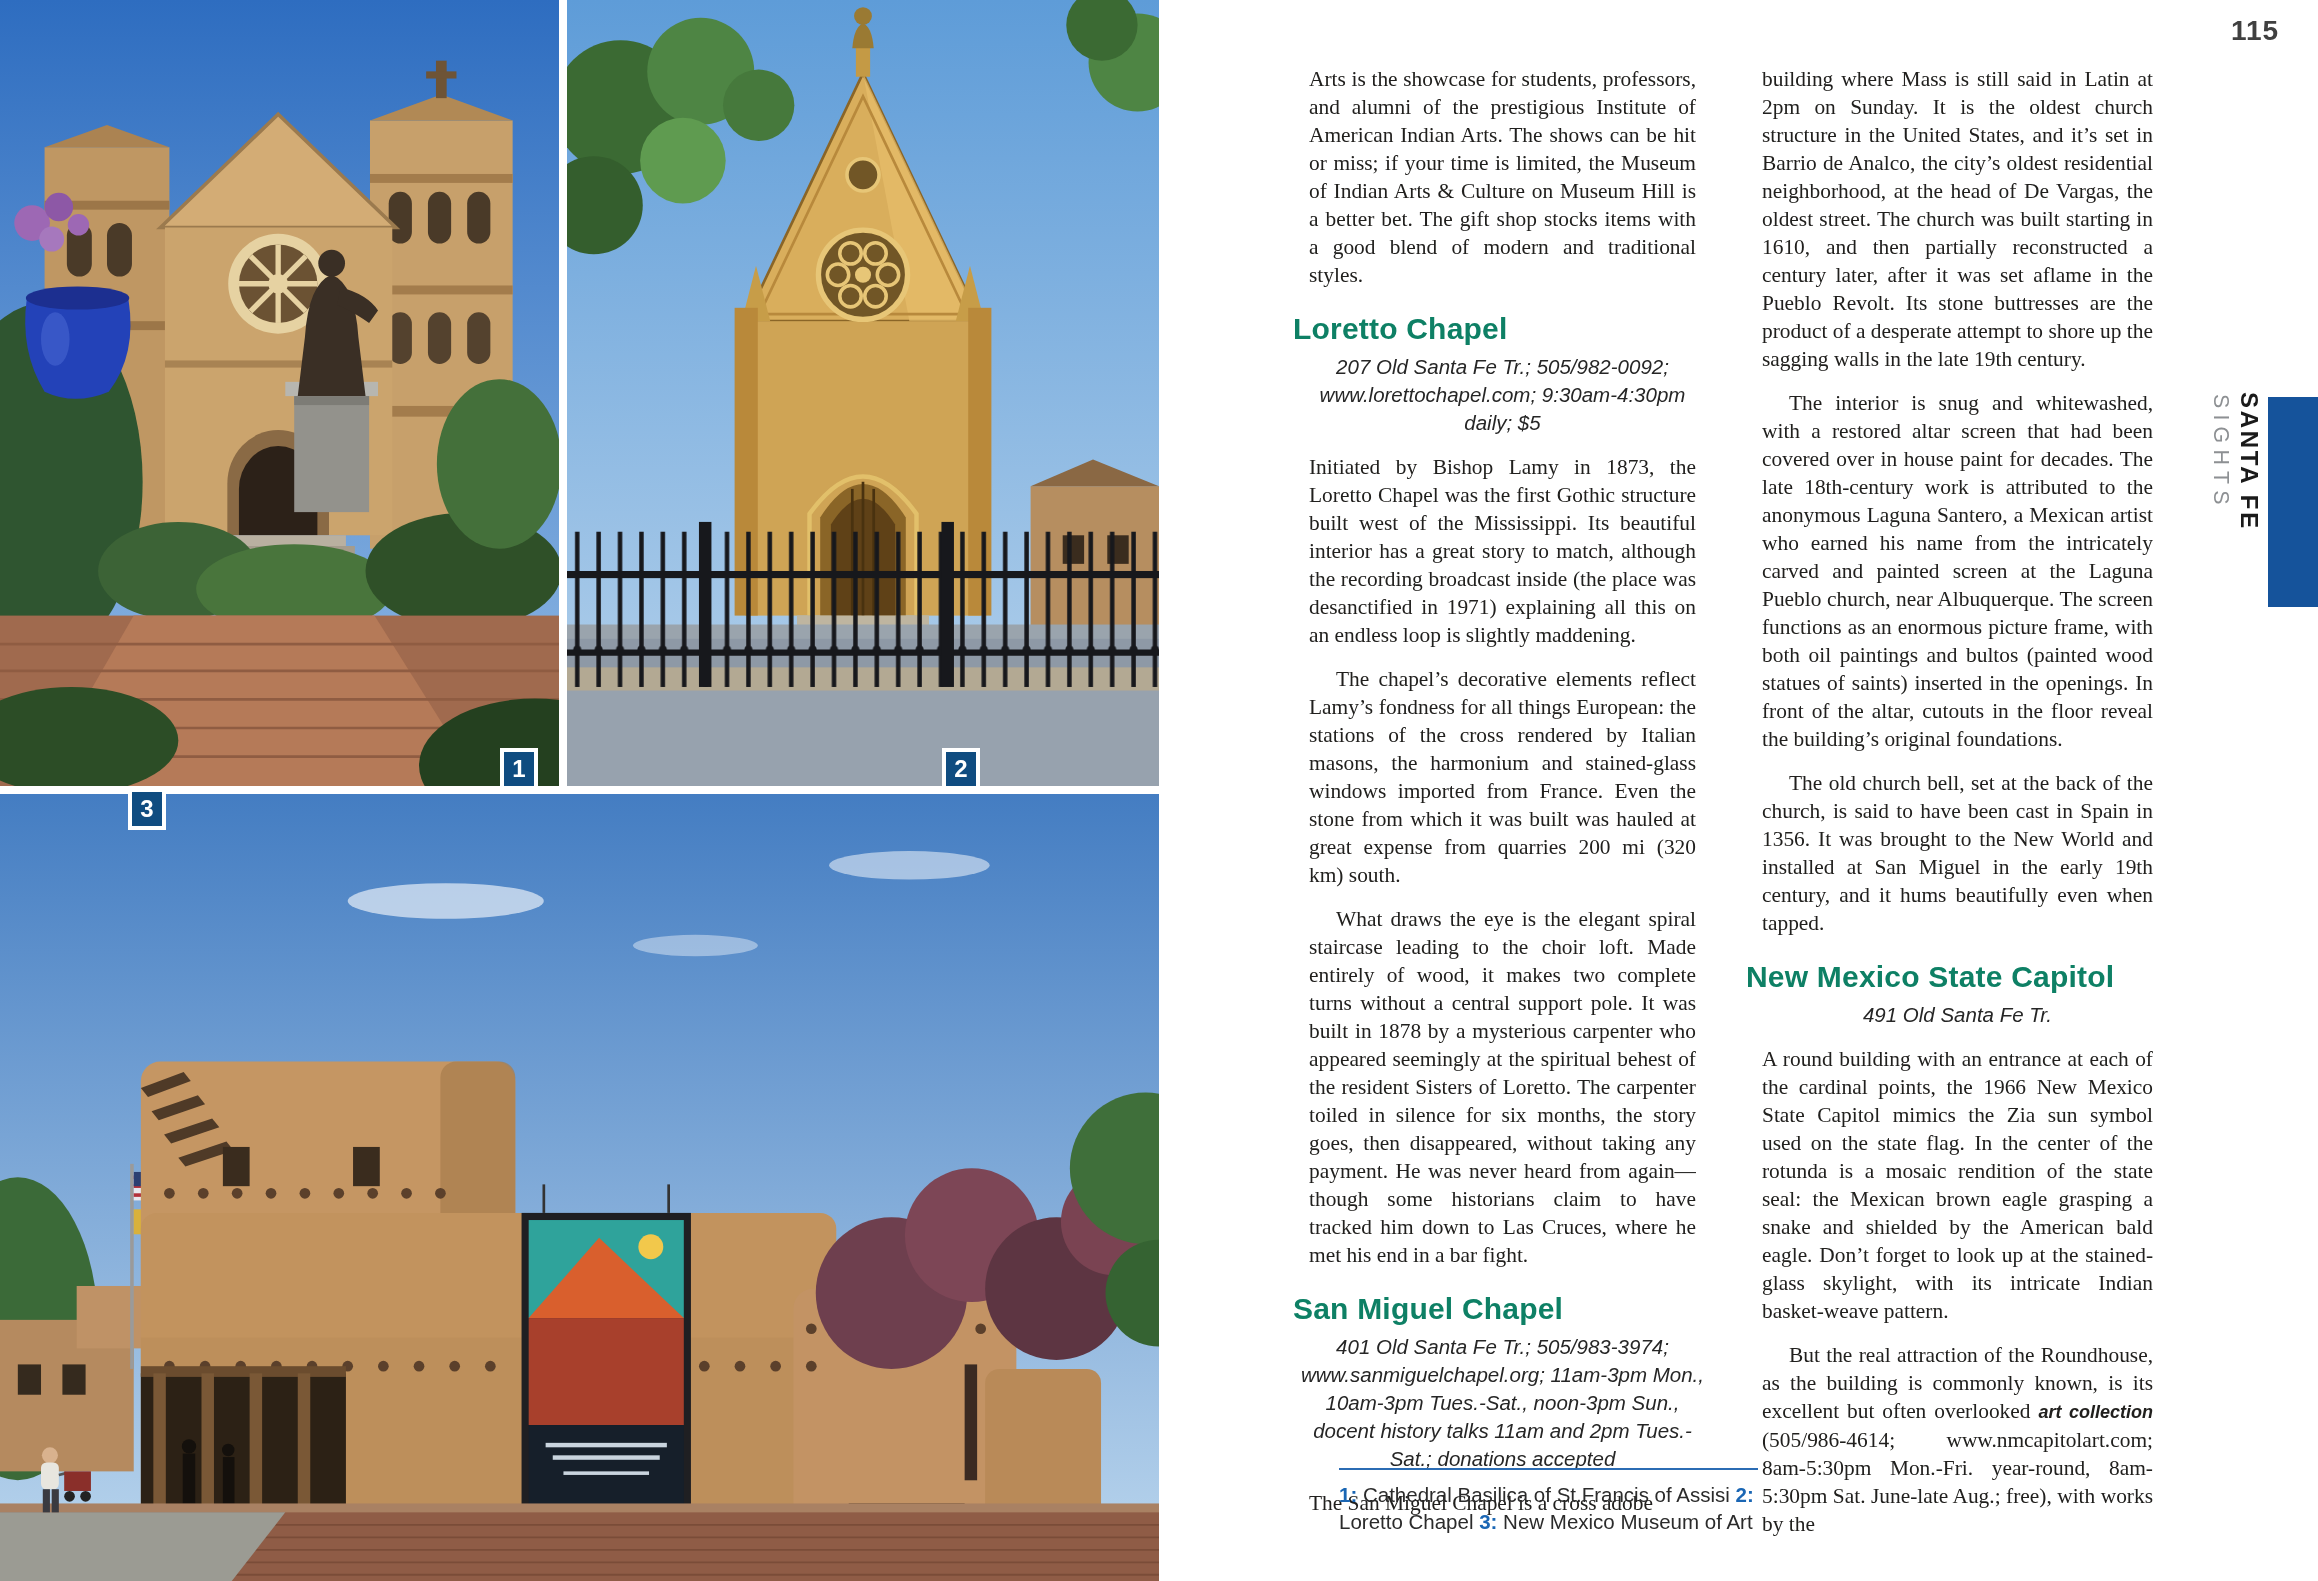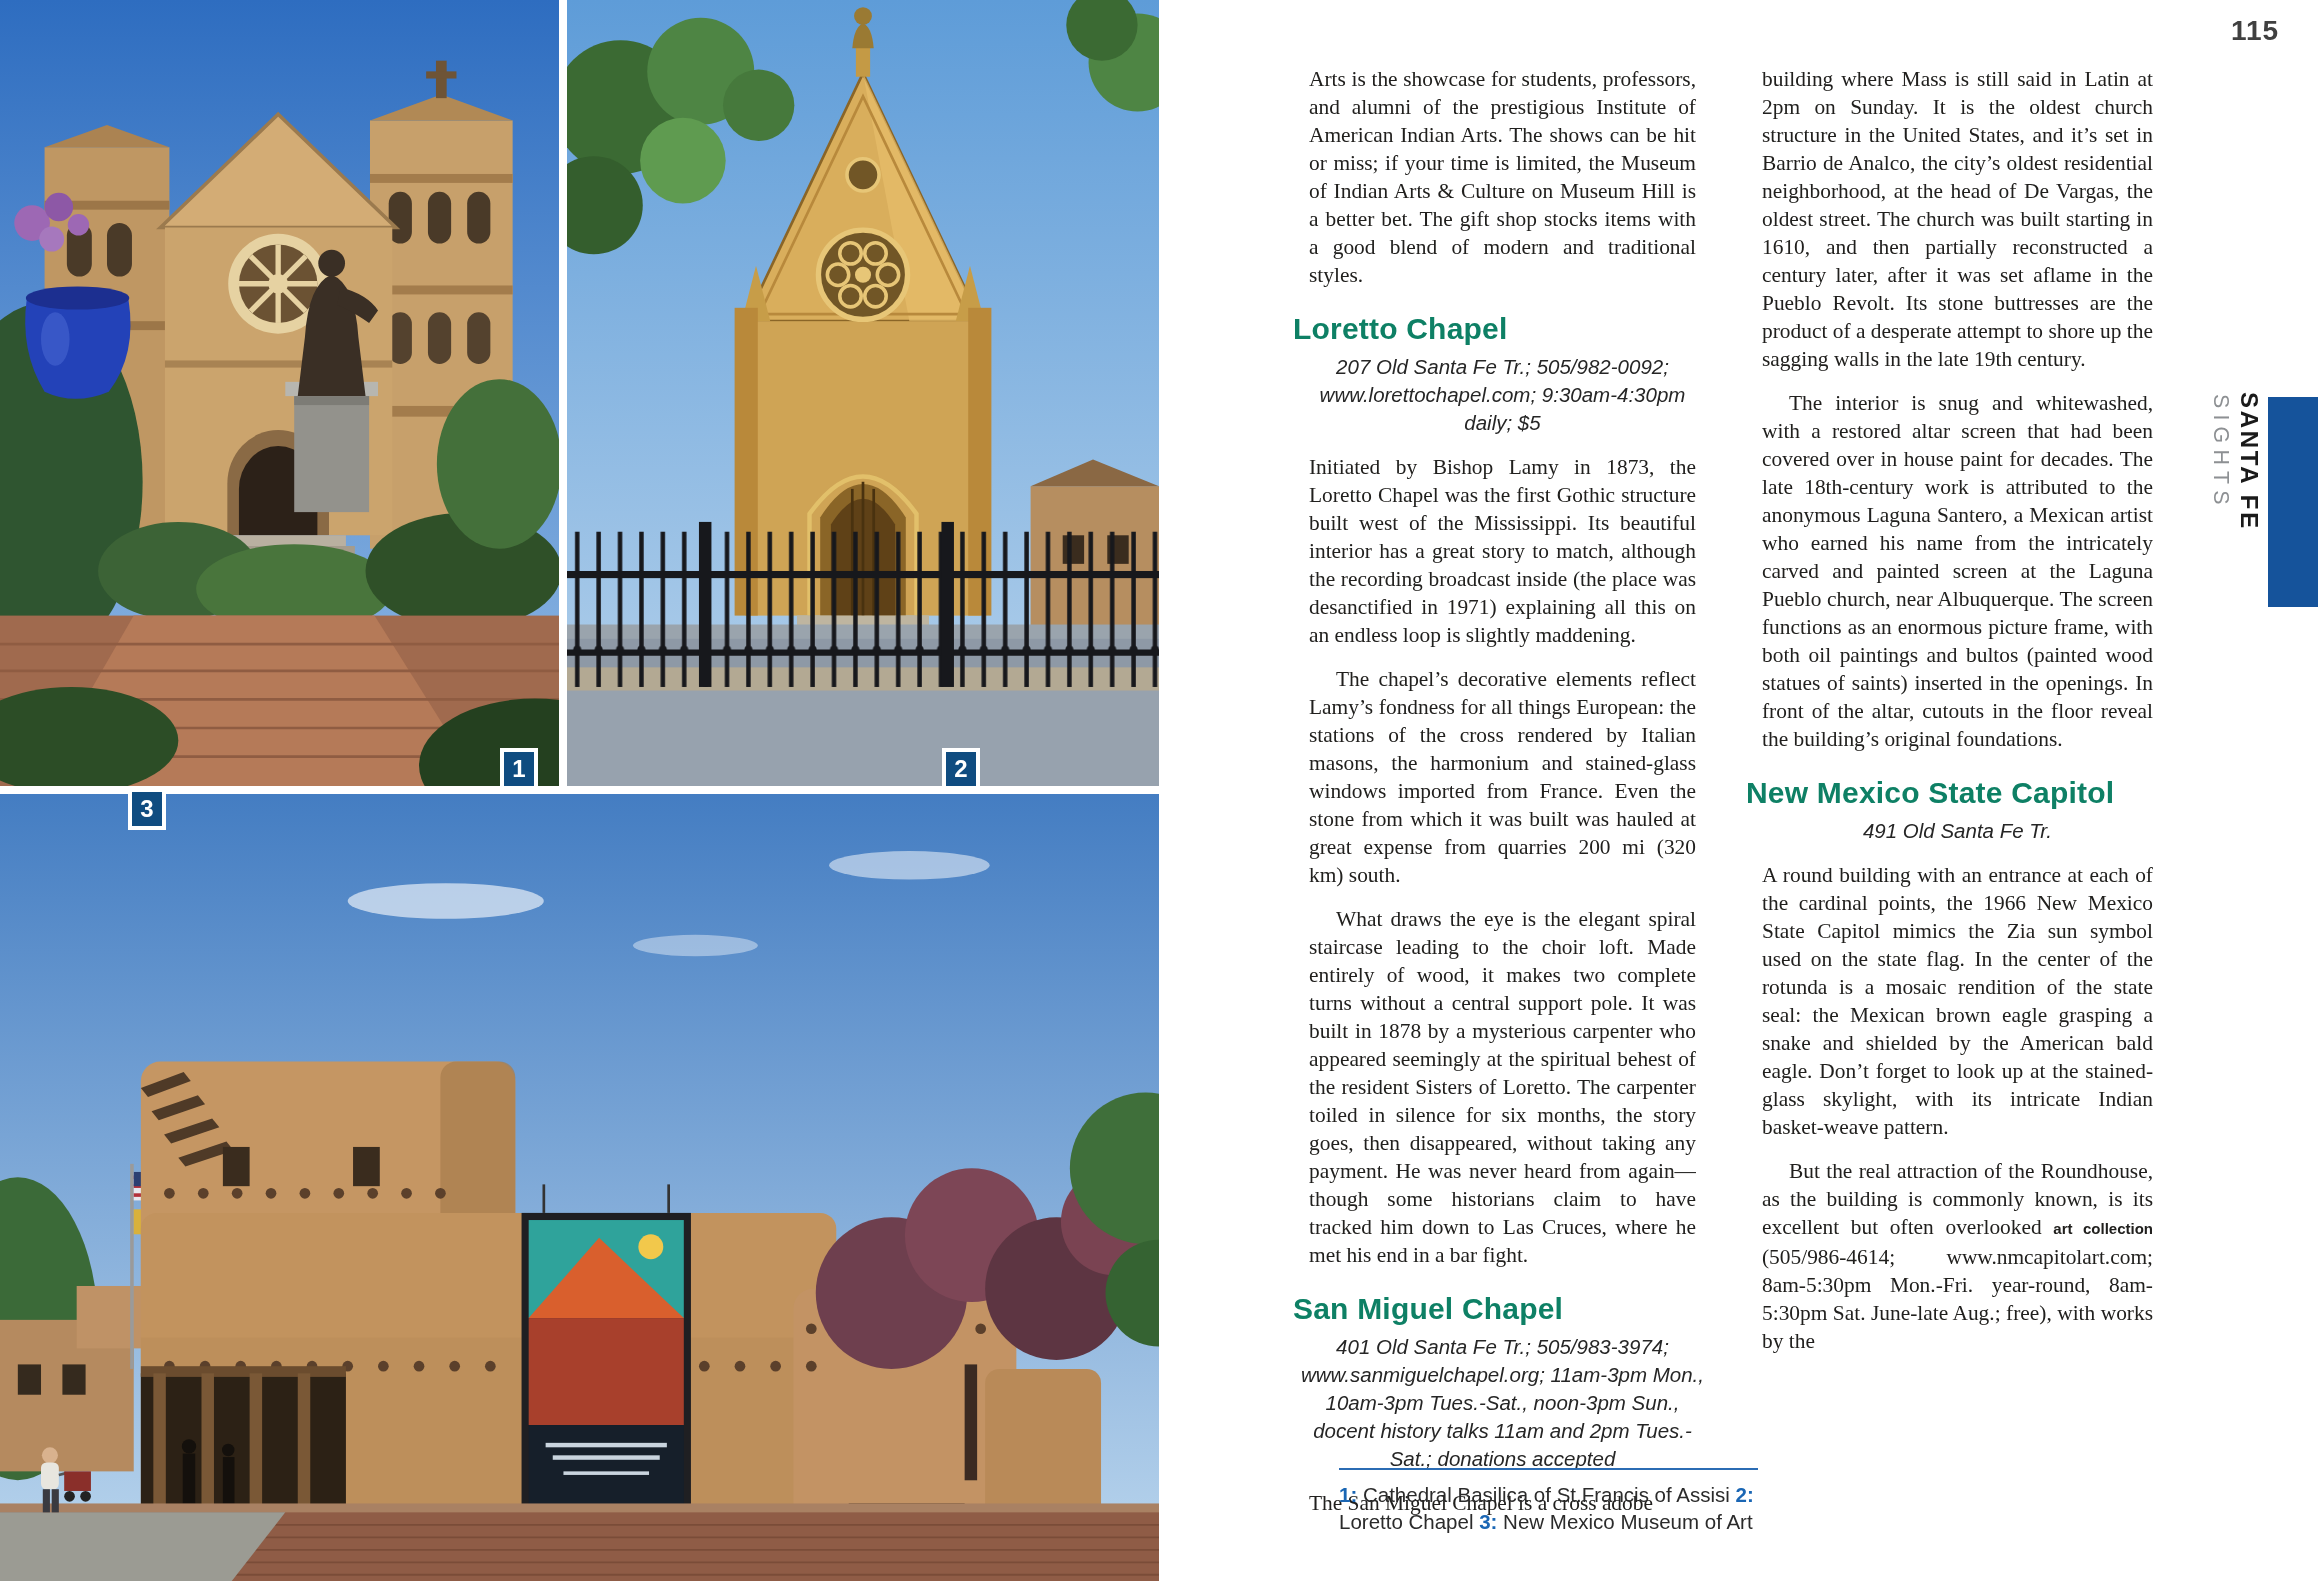--- a/index.html
+++ b/index.html
@@ -22,21 +22,21 @@
   #badge3{left:128px;top:788px;}
 
   .col{position:absolute;top:49px;}
   #col1{left:1293px;width:419px;}
   #col2{left:1746px;width:423px;}
   .body-p{
     font-family:"Liberation Serif",serif;font-size:21.4px;line-height:28px;
     color:#21201e;text-align:justify;margin:16px;
   }
   .indent{text-indent:27px;}
-  .bold-inline{font-family:"Liberation Sans",sans-serif;font-weight:bold;font-size:15px;}
+  .bold-inline{font-family:"Liberation Sans",sans-serif;font-weight:bold;font-size:18px;font-style:italic;}
   h2.heading{
     font:bold 30px/34px "Liberation Sans",sans-serif;color:#0e8065;
     margin:23px 0 7.1px 0;letter-spacing:0.2px;
   }
   .details{
     font:italic 20.5px/28px "Liberation Sans",sans-serif;color:#262626;
     margin:0 0 5.4px 0;text-align:center;
   }
   #caption{
     position:absolute;left:1293px;top:1468px;width:419px;
@@ -367,20 +367,21 @@
   <p class="body-p indent">What draws the eye is the elegant spiral staircase leading to the choir loft. Made entirely of wood, it makes two complete turns without a central support pole. It was built in 1878 by a mysterious carpenter who appeared seemingly at the spiritual behest of the resident Sisters of Loretto. The carpenter toiled in silence for six months, the story goes, then disappeared, without taking any payment. He was never heard from again—though some historians claim to have tracked him down to Las Cruces, where he met his end in a bar fight.</p>
 
   <h2 class="heading">San Miguel Chapel</h2>
   <p class="details">401 Old Santa Fe Tr.; 505/983-3974; www.sanmiguelchapel.org; 11am-3pm Mon., 10am-3pm Tues.-Sat., noon-3pm Sun., docent history talks 11am and 2pm Tues.-Sat.; donations accepted</p>
   <p class="body-p">The San Miguel Chapel is a cross adobe</p>
 </div>
 
 <div class="col" id="col2">
   <p class="body-p">building where Mass is still said in Latin at 2pm on Sunday. It is the oldest church structure in the United States, and it’s set in Barrio de Analco, the city’s oldest residential neighborhood, at the head of De Vargas, the oldest street. The church was built starting in 1610, and then partially reconstructed a century later, after it was set aflame in the Pueblo Revolt. Its stone buttresses are the product of a desperate attempt to shore up the sagging walls in the late 19th century.</p>
   <p class="body-p indent">The interior is snug and whitewashed, with a restored altar screen that had been covered over in house paint for decades. The late 18th-century work is attributed to the anonymous Laguna Santero, a Mexican artist who earned his name from the intricately carved and painted screen at the Laguna Pueblo church, near Albuquerque. The screen functions as an enormous picture frame, with both oil paintings and bultos (painted wood statues of saints) inserted in the openings. In front of the altar, cutouts in the floor reveal the building’s original foundations.</p>
+  <p class="body-p indent">The old church bell, set at the back of the church, is said to have been cast in Spain in 1356. It was brought to the New World and installed at San Miguel in the early 19th century, and it hums beautifully even when tapped.</p>
 
   <h2 class="heading">New Mexico State Capitol</h2>
   <p class="details">491 Old Santa Fe Tr.</p>
   <p class="body-p">A round building with an entrance at each of the cardinal points, the 1966 New Mexico State Capitol mimics the Zia sun symbol used on the state flag. In the center of the rotunda is a mosaic rendition of the state seal: the Mexican brown eagle grasping a snake and shielded by the American bald eagle. Don’t forget to look up at the stained-glass skylight, with its intricate Indian basket-weave pattern.</p>
   <p class="body-p indent"><span>But the real attraction of the Roundhouse, as the building is commonly known, is its excellent but often overlooked </span><span class="bold-inline">art collection</span><span> (505/986-4614; www.nmcapitolart.com; 8am-5:30pm Mon.-Fri. year-round, 8am-5:30pm Sat. June-late Aug.; free), with works by the</span></p>
 </div>
 
 <div id="caption">
   <span class="cap-num">1:</span><span> Cathedral Basilica of St.Francis of Assisi </span><span class="cap-num">2:</span><span> Loretto Chapel </span><span class="cap-num">3:</span><span> New Mexico Museum of Art</span>
 </div>

